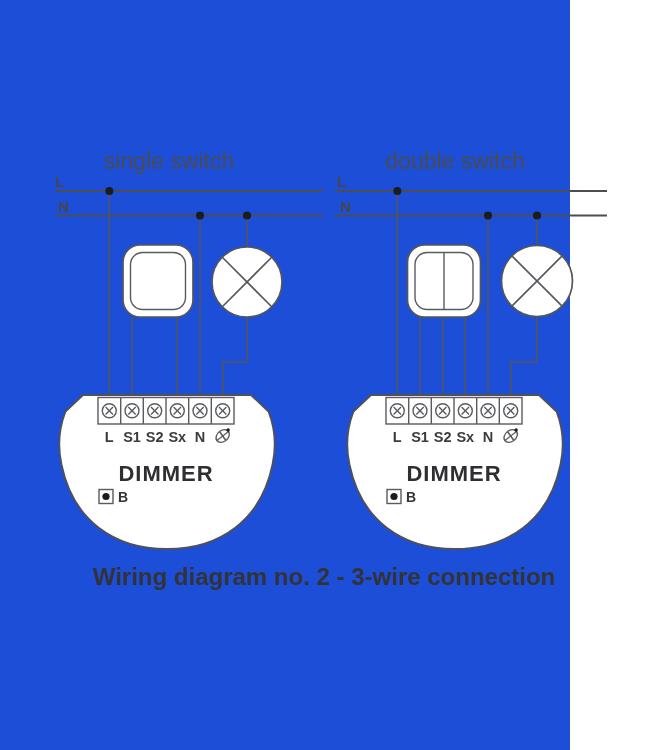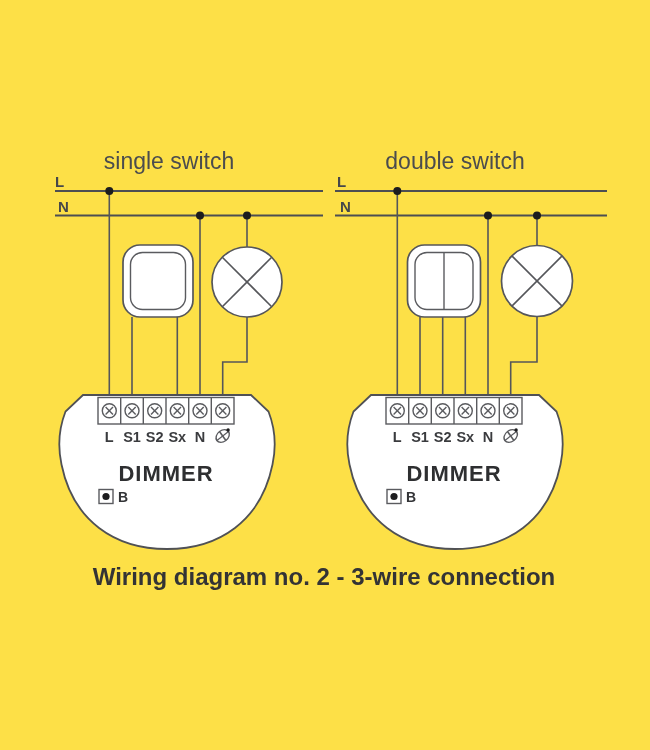--- a/index.html
+++ b/index.html
@@ -2,23 +2,23 @@
 <html><head>
 <meta charset="utf-8">
 <style>
   html, body {
     margin: 0;
     padding: 0;
     background: #ffffff;
   }
   .stage {
     position: relative;
-    width: 650px;
+    width: 570px;
     height: 750px;
-    background: #fde047;
+    background: #1d4ed8;
     font-family: "Liberation Sans", sans-serif;
   }
   svg { display: block; }
 
   
   .bus     { stroke: #4d4e52; stroke-width: 2;   fill: none; stroke-linecap: butt; }
   .wire    { stroke: #55565a; stroke-width: 1.6; fill: none; }
   .shape   { stroke: #55565a; stroke-width: 1.7; fill: #ffffff; }
   .shape-thin { stroke: #5a5b5f; stroke-width: 1.4; fill: none; }
   .devbody { stroke: #505155; stroke-width: 1.8; fill: #ffffff; }

